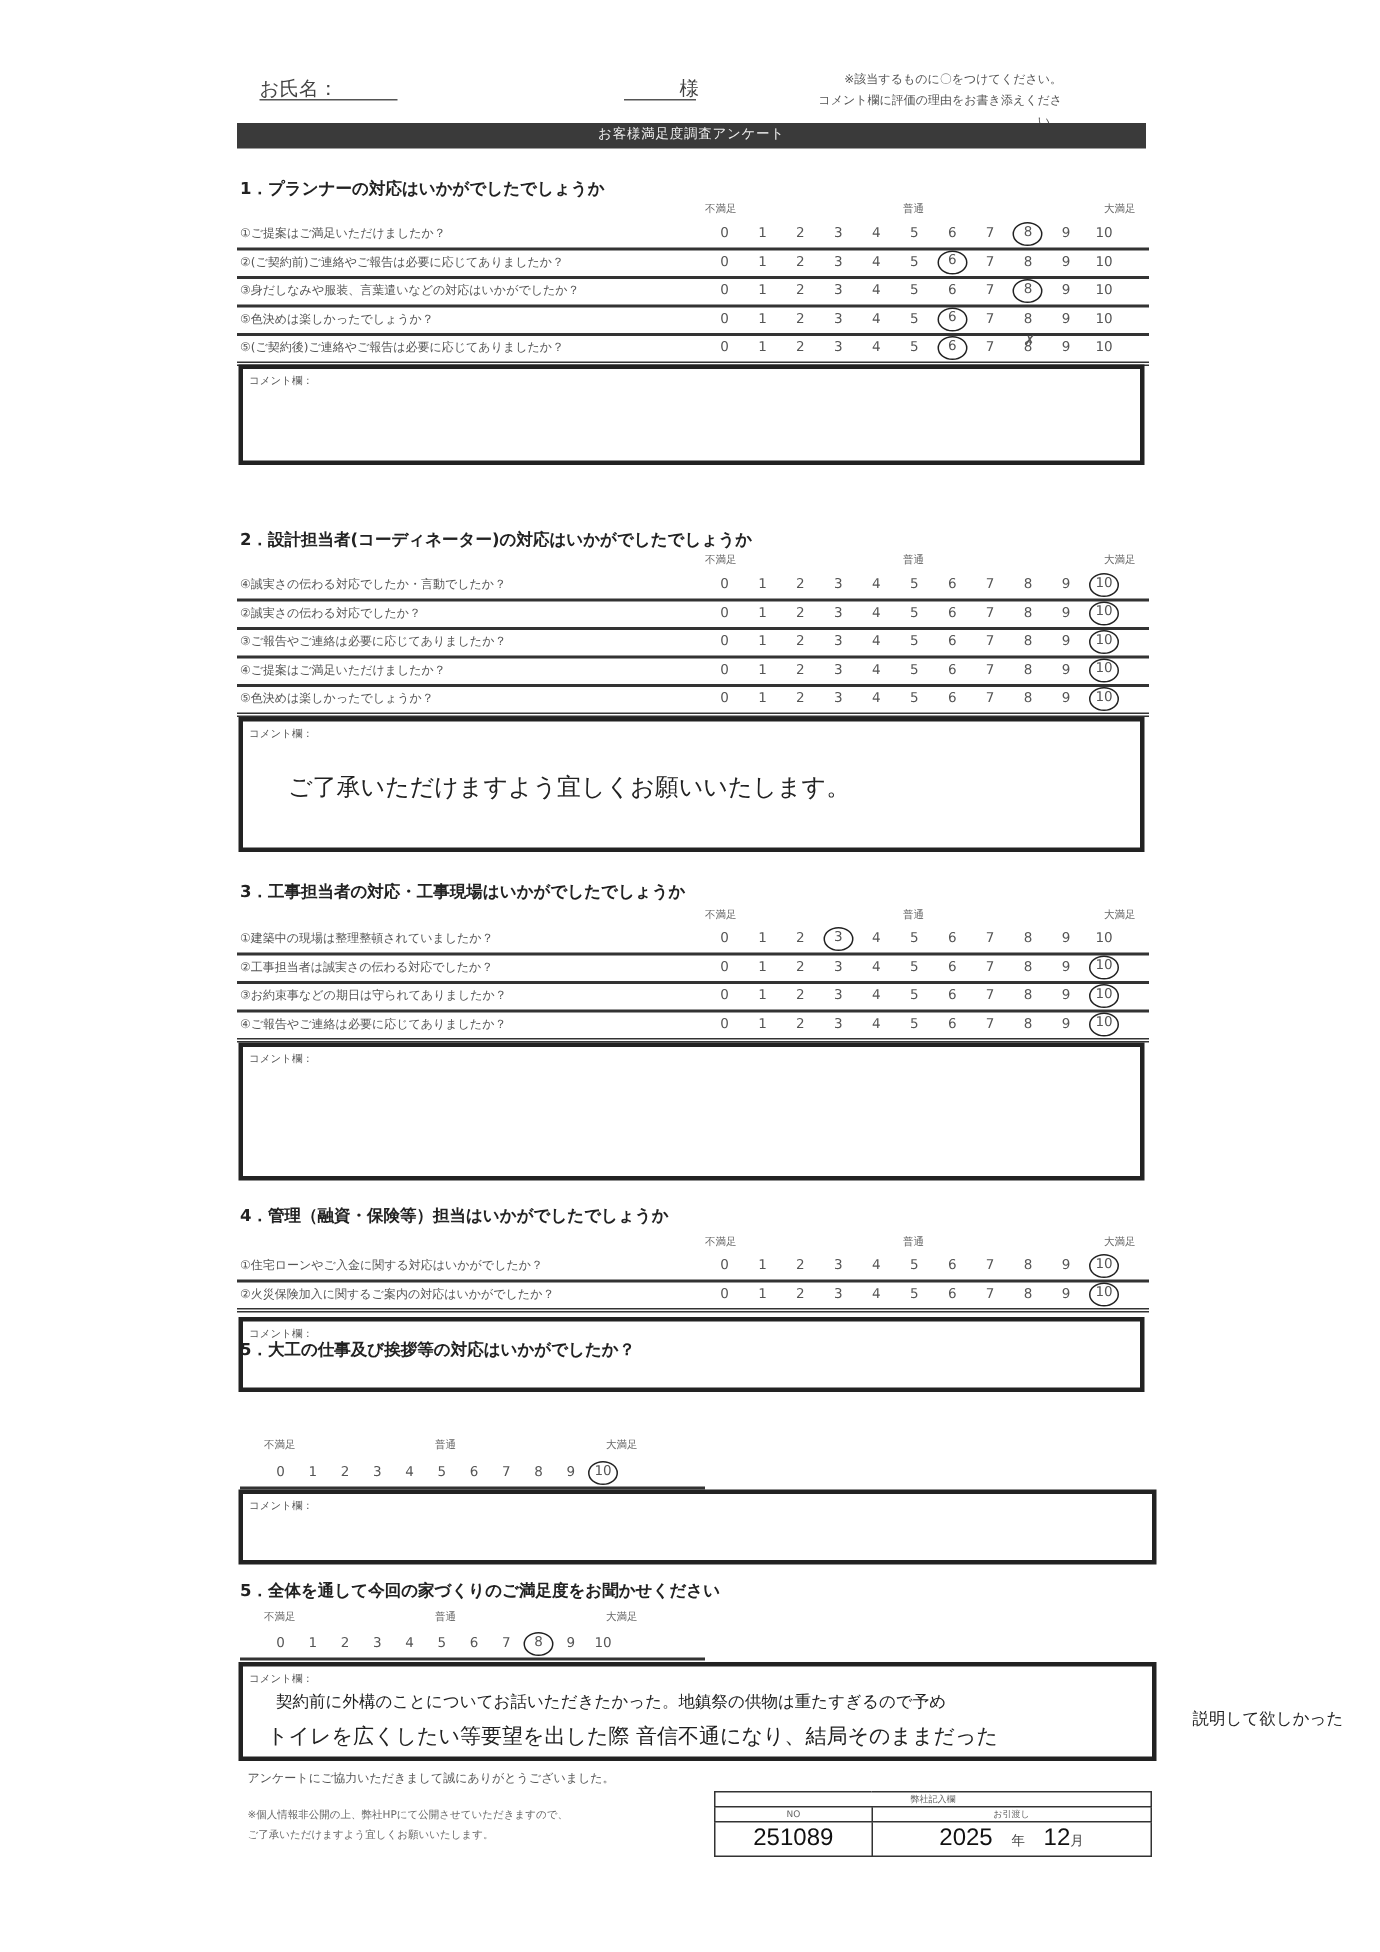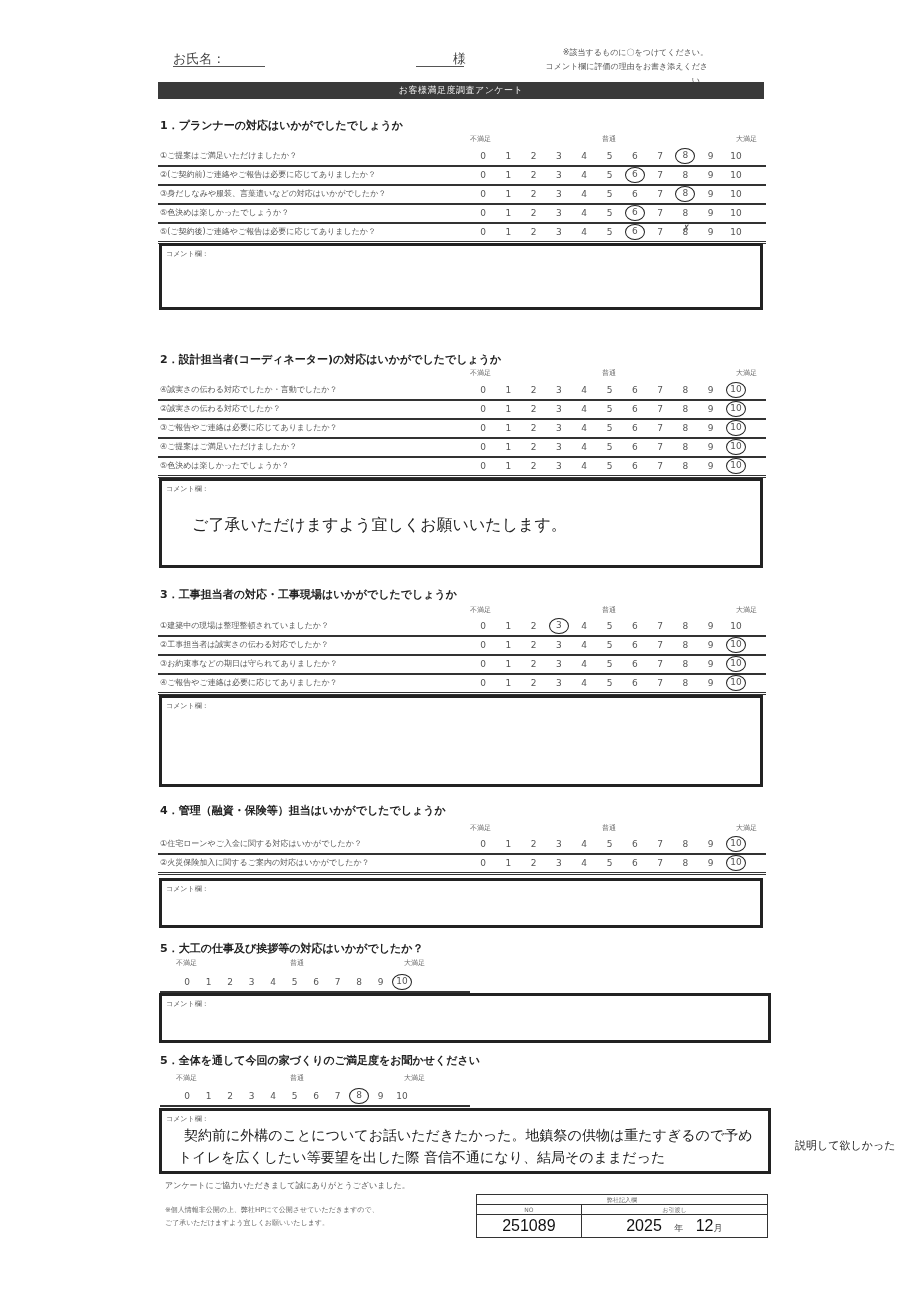--- a/index.html
+++ b/index.html
@@ -355,21 +355,21 @@
           <span style="left: 227.7px;">9</span>
           <span class="circ" style="left: 253px;">10</span>
         </div>
       </div>
     </div>
   <div class="cbox" style="top:878px; height:50px;">
     <div class="cbox-label">コメント欄：</div>
     <div class="hand" style="left:30px; top:20px; font-size:16px;"></div>
   </div>
 
-  <div class="sec-title" style="top:941px">5．大工の仕事及び挨拶等の対応はいかがでしたか？</div>
+  <div class="sec-title" style="top:892px">5．大工の仕事及び挨拶等の対応はいかがでしたか？</div>
   <div class="scale-labels" style="left:176px; top:958px; width:280px; height:10px;">
     <span style="left:0">不満足</span>
     <span style="left:114px">普通</span>
     <span style="left:228px">大満足</span>
   </div>
   <div class="q-scale" id="s5scale" style="left:177px; top:975px; width:260px;">
       <span style="left: 0px;">0</span>
       <span style="left: 21.5px;">1</span>
       <span style="left: 43px;">2</span>
       <span style="left: 64.5px;">3</span>
@@ -401,21 +401,21 @@
       <span style="left: 107.5px;">5</span>
       <span style="left: 129px;">6</span>
       <span style="left: 150.5px;">7</span>
       <span class="circ" style="left: 172px;">8</span>
       <span style="left: 193.5px;">9</span>
       <span style="left: 215px;">10</span>
     </div>
   <div class="sec5-line" style="top:1105px;"></div>
   <div class="cbox" style="top:1108px; height:66px; width:612px;">
     <div class="cbox-label">コメント欄：</div>
-    <div class="hand" style="left:22px; top:16px; font-size:14px;font-family:Liberation Serif, serif;">契約前に外構のことについてお話いただきたかった。地鎮祭の供物は重たすぎるので予め</div>
+    <div class="hand" style="left:22px; top:16px; font-size:11px;font-family:Liberation Serif, serif;">契約前に外構のことについてお話いただきたかった。地鎮祭の供物は重たすぎるので予め</div>
     <div class="hand" style="left:16px; top:38px; font-size:14px;">トイレを広くしたい等要望を出した際 音信不通になり、結局そのままだった</div>
   </div>
   <div class="hand" style="left:795px; top:1138px; font-size:11px;">説明して欲しかった</div>
 
   <div class="thanks">アンケートにご協力いただきまして誠にありがとうございました。</div>
   <div class="privacy">
     <div>※個人情報非公開の上、弊社HPにて公開させていただきますので、</div>
     <div>ご了承いただけますよう宜しくお願いいたします。</div>
   </div>
   <table class="office-table">

